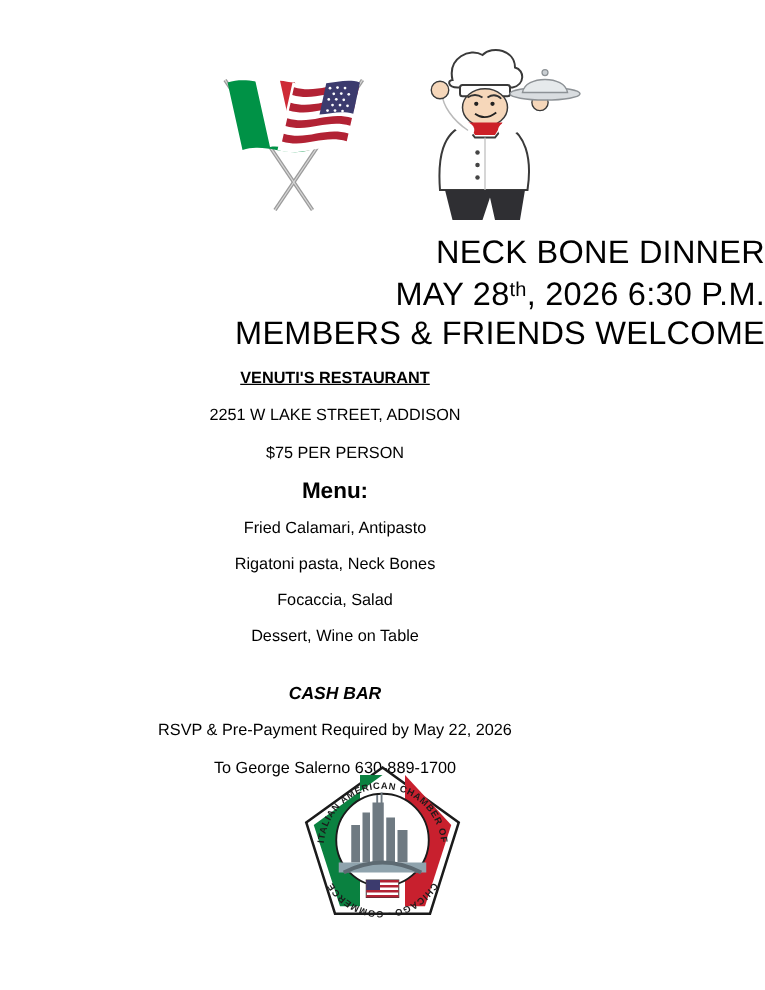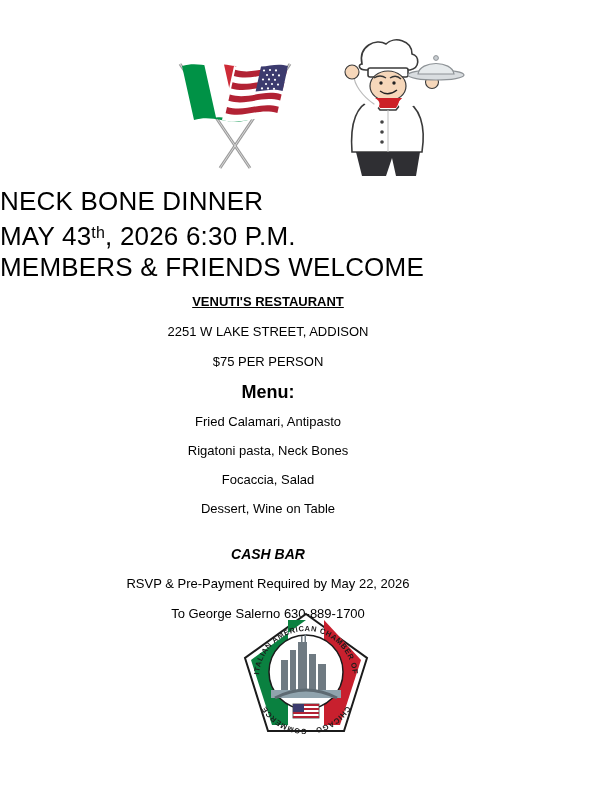--- a/index.html
+++ b/index.html
@@ -44,21 +44,21 @@
     width: 160px;
     height: 145px;
   }
 
   
   .title-block {
     position: absolute;
     top: 186px;
     left: 0;
     width: 612px;
-    text-align: left;
+    text-align: right;
   }
   .title-line {
     font-size: 26px;
     line-height: 31px;
     letter-spacing: 0.2px;
     white-space: nowrap;
   }
   .title-line sup {
     font-size: 16px;
     vertical-align: 7px;
@@ -191,21 +191,21 @@
       <path d="M94 70 C106 66 114 58 120 50" stroke="#ffffff" stroke-width="11" fill="none" stroke-linecap="round"></path>
       <circle cx="122" cy="48" r="6.5" fill="#f6d7ba" stroke="#3a3a3a" stroke-width="1.1"></circle>
       <ellipse cx="126" cy="41" rx="28" ry="5" fill="#d9dde0" stroke="#8d9296" stroke-width="1.2"></ellipse>
       <path d="M108 40 C110 26 142 26 144 40 Z" fill="#e6eaec" stroke="#8d9296" stroke-width="1.2"></path>
       <circle cx="126" cy="24" r="2.4" fill="#c9ced2" stroke="#8d9296" stroke-width="1"></circle>
     </svg>
   </div>
 
   <div class="title-block">
     <div class="title-line">NECK BONE DINNER</div>
-    <div class="title-line"><span>MAY 43</span><sup>th</sup><span>, 2026 6:30 P.M.</span></div>
+    <div class="title-line"><span>MAY 28</span><sup>th</sup><span>, 2026 6:30 P.M.</span></div>
     <div class="title-line">MEMBERS &amp; FRIENDS WELCOME</div>
   </div>
 
   <div class="body-block">
     <div class="row underline-bold">VENUTI'S RESTAURANT</div>
     <div class="row">2251 W LAKE STREET, ADDISON</div>
     <div class="row">$75 PER PERSON</div>
     <div class="row menu-head">Menu:</div>
     <div class="row tight">Fried Calamari, Antipasto</div>
     <div class="row tight">Rigatoni pasta, Neck Bones</div>

